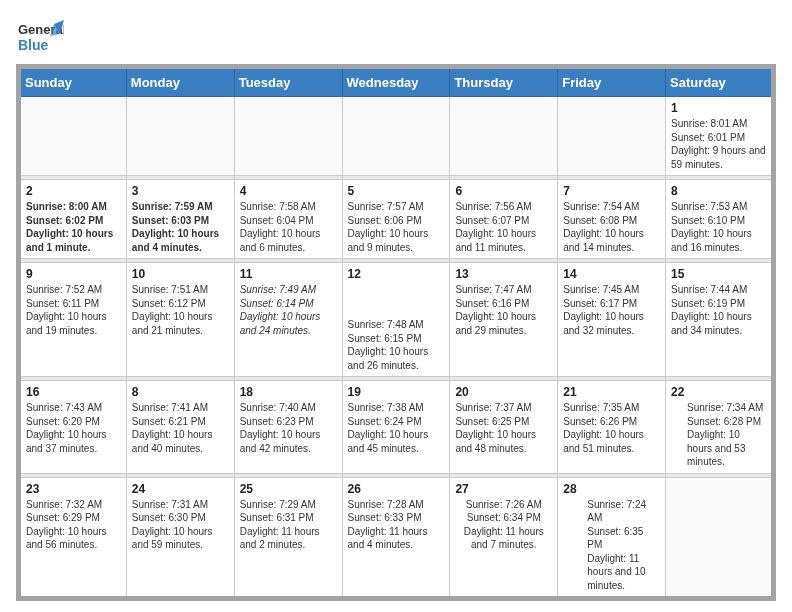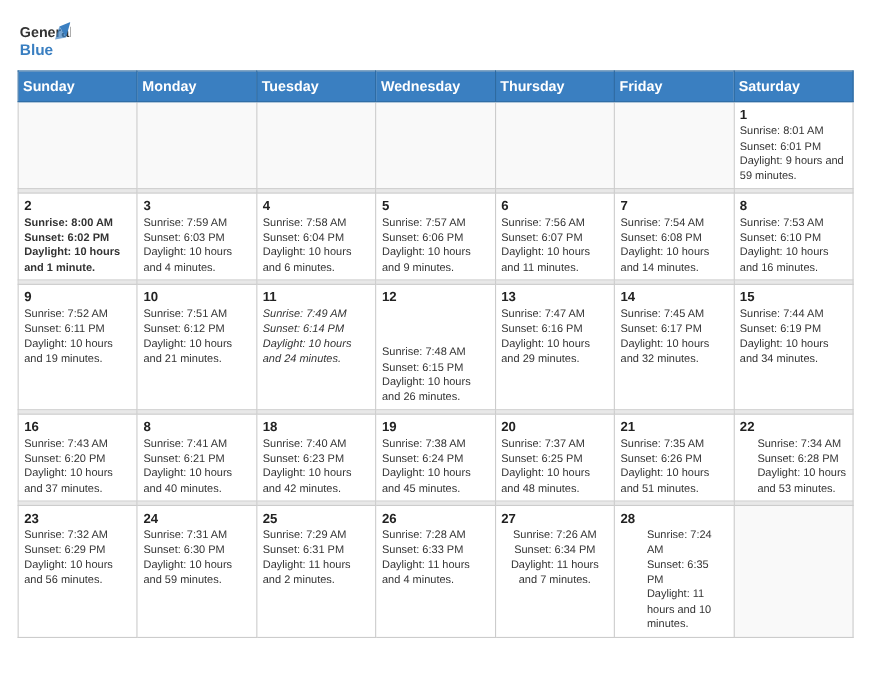--- a/index.html
+++ b/index.html
@@ -38,21 +38,21 @@
       color: #222;
       line-height: 1.1;
     }
     .location {
       font-size: 15px;
       color: #444;
     }
     .calendar {
       width: 100%;
       border-collapse: collapse;
-      border: 1px solid #a3a3a3;
+      border: 5px solid #a3a3a3;
     }
     .calendar th {
       background-color: #3a7fc1;
       color: #fff;
       padding: 6px 4px;
       font-size: 13px;
       font-weight: bold;
       text-align: left;
       border: 1px solid #2e6aa0;
     }
@@ -145,21 +145,21 @@
       </tr>
       <tr>
         <td>
           <span class="day-num">2</span>
           <div class="day-info" style="white-space: pre-line; font-weight: bold;">Sunrise: 8:00 AM
 Sunset: 6:02 PM
 Daylight: 10 hours and 1 minute.</div>
         </td>
         <td>
           <span class="day-num">3</span>
-          <div class="day-info" style="white-space: pre-line;">Sunrise: 7:59 AM
+          <div class="day-info" style="white-space: pre-line; font-weight: bold;">Sunrise: 7:59 AM
 Sunset: 6:03 PM
 Daylight: 10 hours and 4 minutes.</div>
         </td>
         <td>
           <span class="day-num">4</span>
           <div class="day-info" style="white-space: pre-line;">Sunrise: 7:58 AM
 Sunset: 6:04 PM
 Daylight: 10 hours and 6 minutes.</div>
         </td>
         <td>

